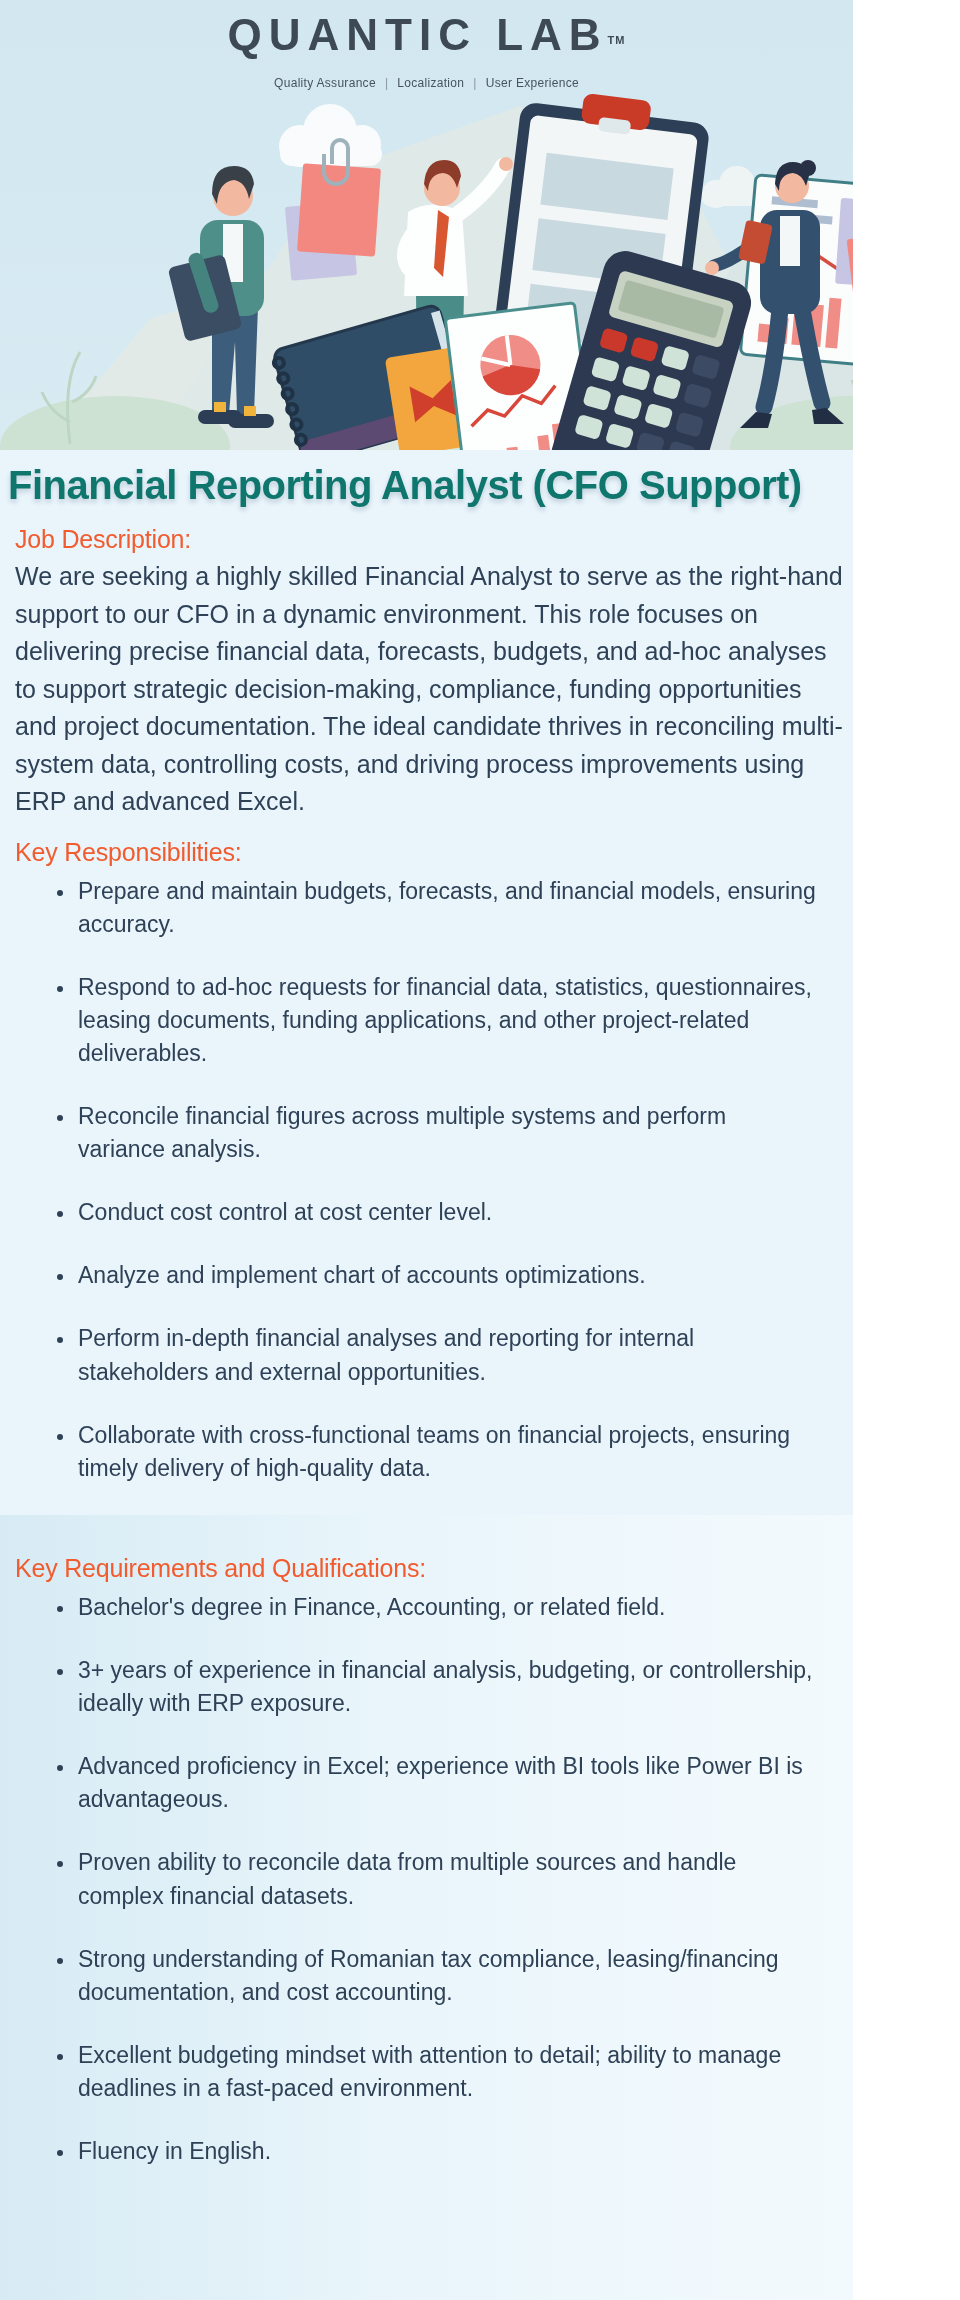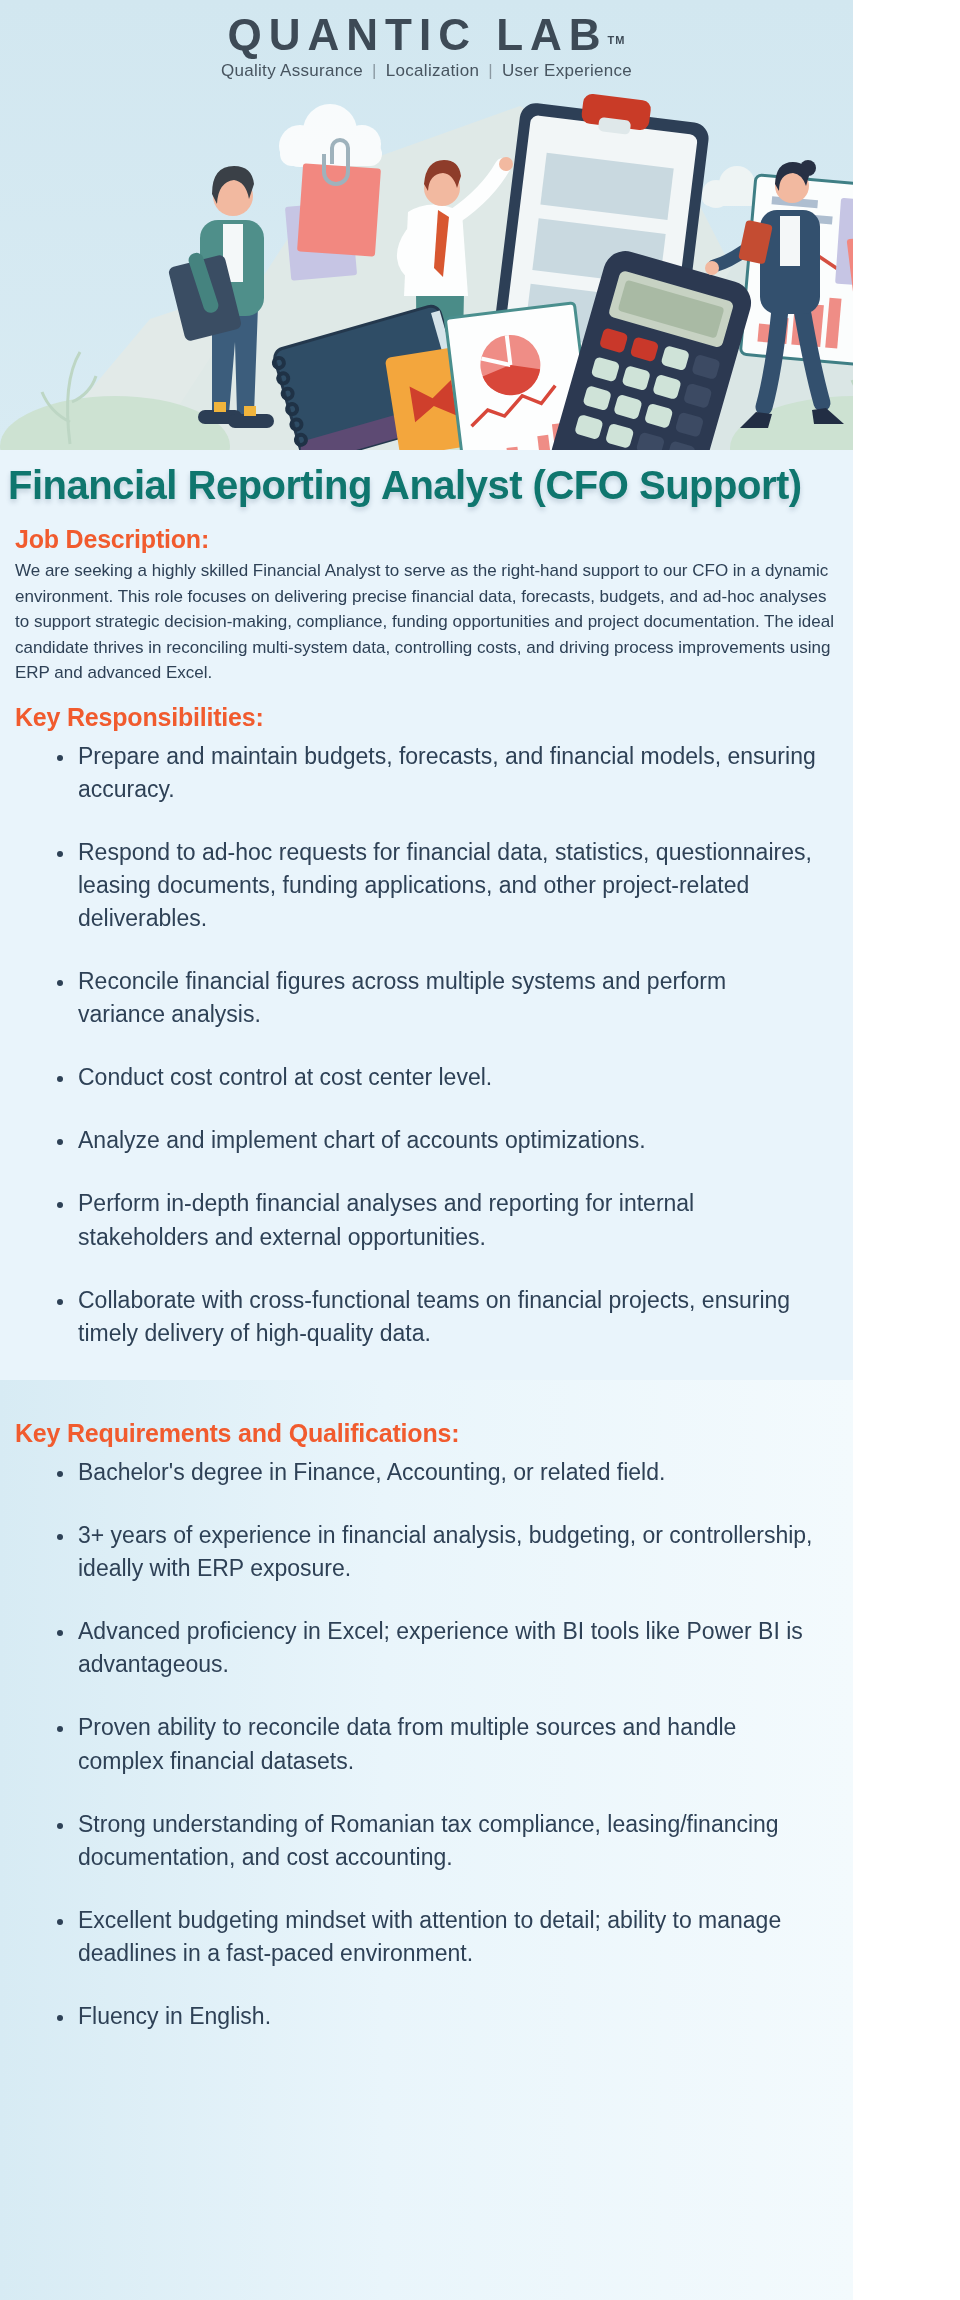--- a/index.html
+++ b/index.html
@@ -12,37 +12,37 @@
   .hero {
     height:450px; position:relative; overflow:hidden;
     background:linear-gradient(180deg,#d2e7f0 0%,#d8ebf3 100%);
   }
   .logo-block { position:relative; z-index:3; text-align:center; padding-top:12px; }
   .logo-text {
     font-size:44px; font-weight:700; letter-spacing:7px;
     color:#3d4a56; line-height:1.05;
   }
   .logo-tm { font-size:11px; vertical-align:super; letter-spacing:1px; font-weight:700; color:#3d4a56; }
-  .tagline { margin-top:3px; font-size:17px; color:#47545f; letter-spacing:.3px; }
+  .tagline { margin-top:18px; font-size:12px; color:#47545f; letter-spacing:.3px; }
   .tagline .sep { margin:0 9px; color:#8a98a1; font-weight:400; }
   .illustration { position:absolute; left:0; top:84px; width:960px; height:366px; z-index:1; }
 
   
   .content-upper { padding:12px 10px 0 8px; }
   .page-title {
     margin:0; font-size:40px; font-weight:700; color:#0f766e;
     letter-spacing:-0.5px; white-space:nowrap; line-height:1.15;
     text-shadow:0 3px 5px rgba(45,74,99,.22);
   }
   .section-heading {
-    color:#f15b2e; font-size:25px; font-weight:700;
+    color:#f15b2e; font-size:25px; font-weight:400;
     margin:16px 0 4px 7px; letter-spacing:-0.2px; line-height:1.2;
   }
   .jd-text {
-    font-size:17px; line-height:1.5; color:#2e4156;
+    font-size:25px; line-height:1.5; color:#2e4156;
     margin:2px 0 0 7px; max-width:935px;
   }
   ul.bullets { margin:8px 12px 0; padding-left:56px; max-width:740px; list-style:disc; }
   ul.bullets li {
     font-size:23px; line-height:1.44; color:#2e4156;
     margin-bottom:30px; padding-left:2px;
   }
   ul.bullets li::marker { color:#2e4156; font-size:20px; }
 
   .req-band {

